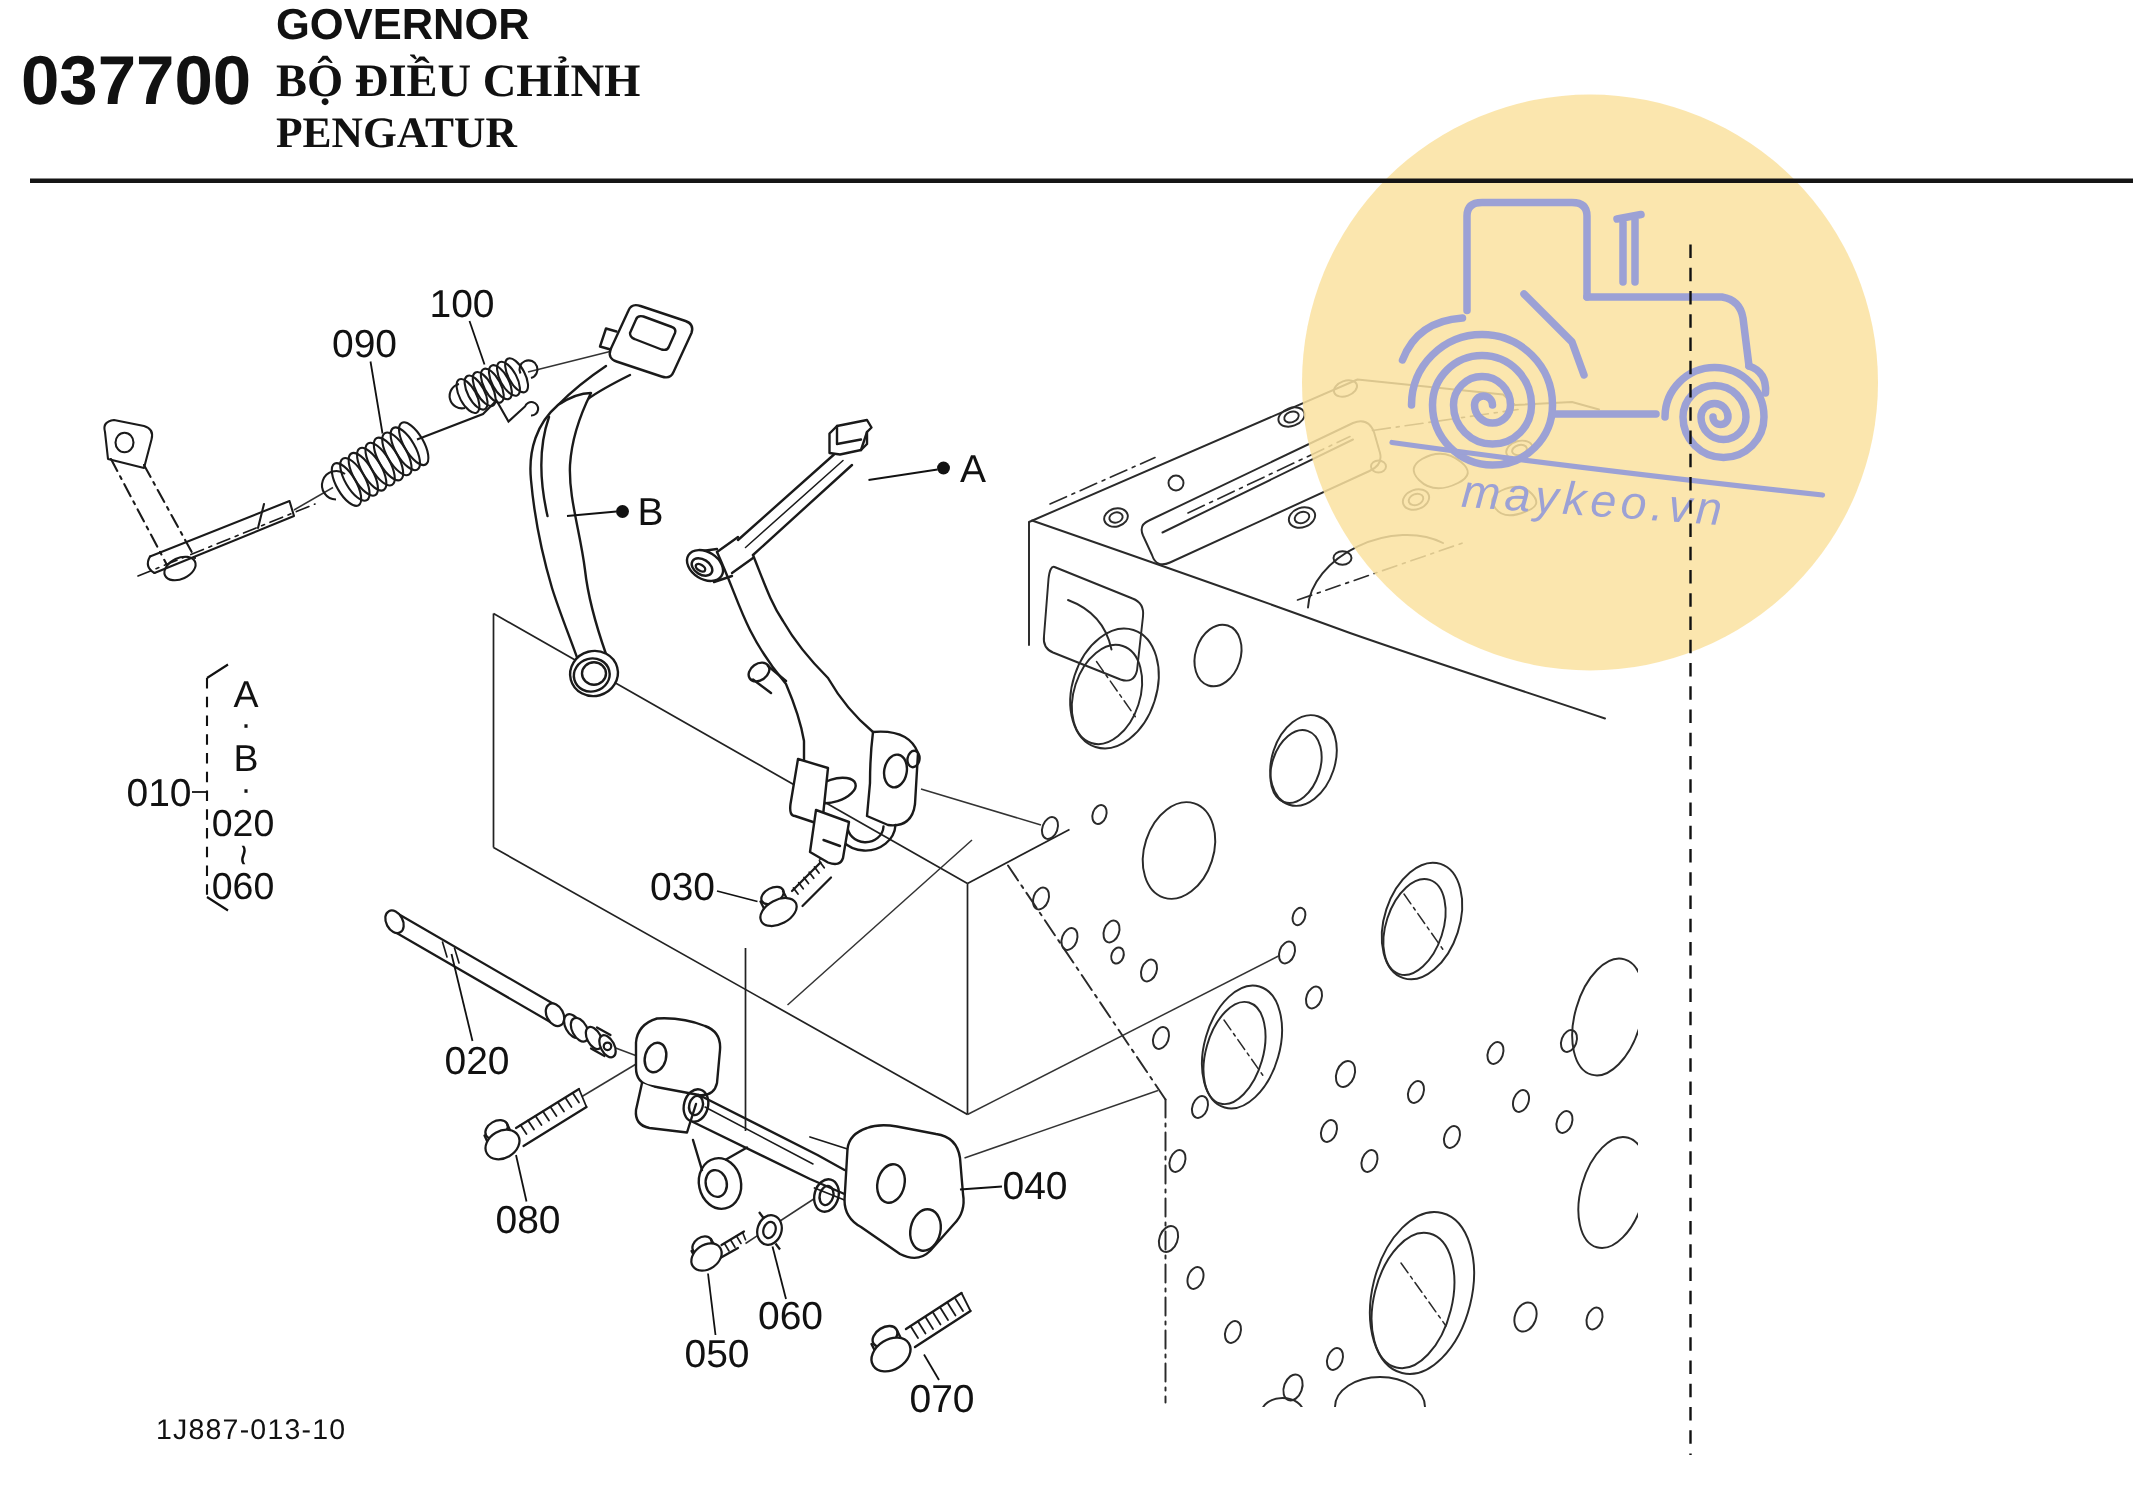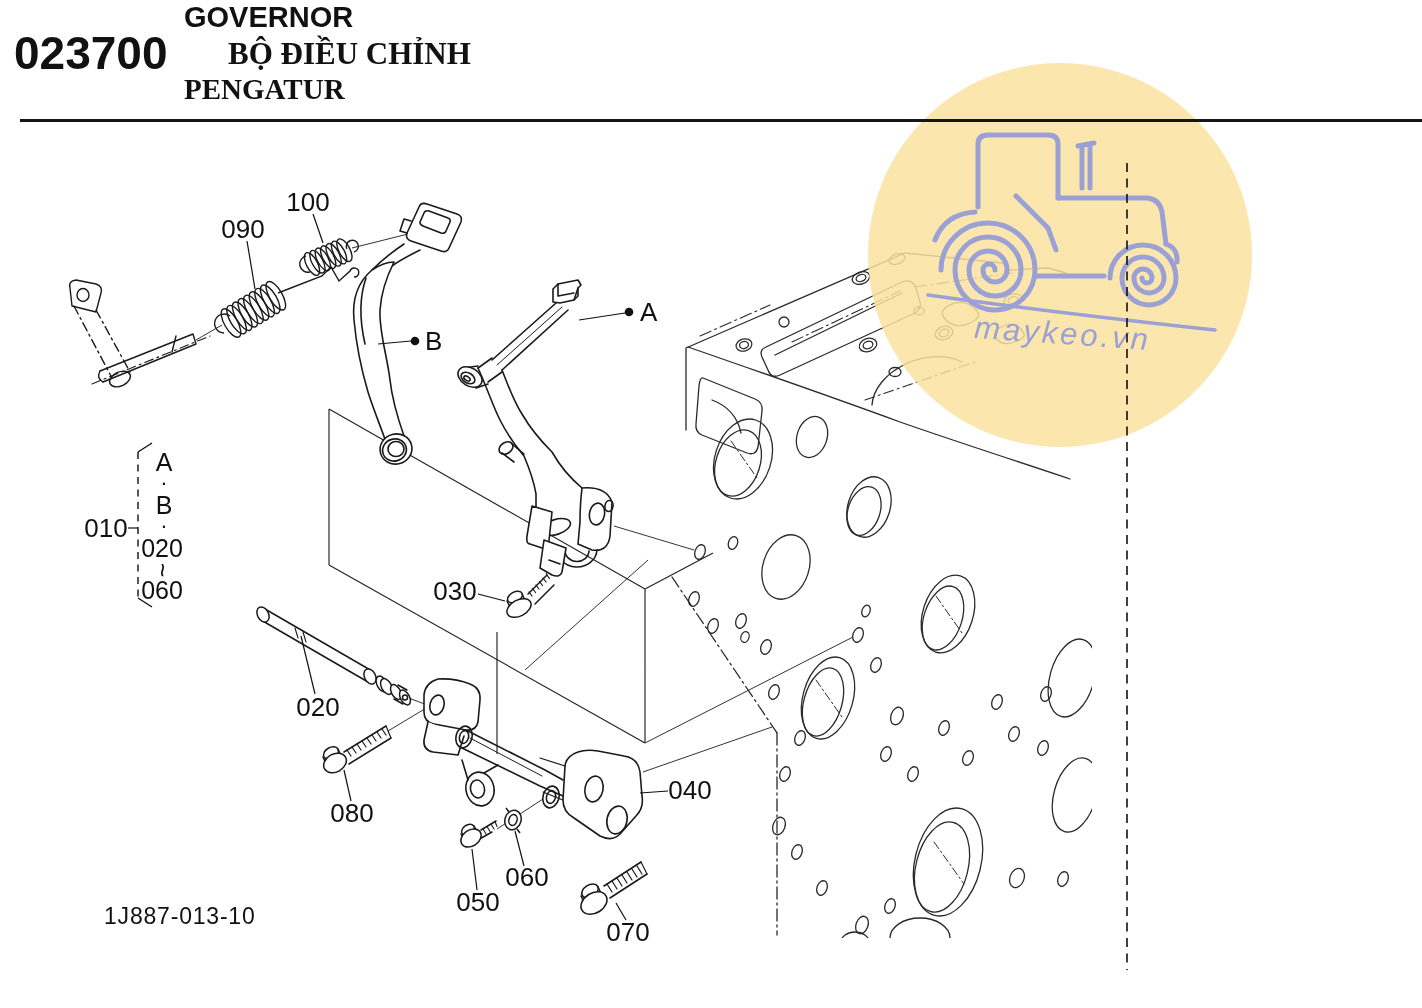--- a/index.html
+++ b/index.html
@@ -1,35 +1,35 @@
 <!DOCTYPE html>
 <html><head>
 <meta charset="utf-8">
 <style>
   html,body{margin:0;padding:0;background:#fff;}
   #page{position:relative;width:1422px;height:1008px;background:#fff;overflow:hidden;
         font-family:"Liberation Sans",sans-serif;color:#111;}
   #code{position:absolute;left:14px;top:26px;font-size:46px;font-weight:bold;}
   #titles{position:absolute;left:184px;top:1px;}
   #title-en{font-size:29px;font-weight:bold;line-height:33px;}
-  #title-vi{font-family:"Liberation Serif",serif;font-size:31px;font-weight:bold;line-height:40px;margin-left:44px;}
+  #title-vi{font-family:"Liberation Serif",serif;font-size:31px;font-weight:bold;line-height:40px;}
   #title-id{font-family:"Liberation Serif",serif;font-size:29px;font-weight:bold;line-height:30px;}
   #rule{position:absolute;left:20px;top:119px;width:1402px;height:3px;background:#151515;z-index:5;}
-  #dwgno{position:absolute;left:104px;top:903px;font-size:23px;letter-spacing:.8px;}
+  #dwgno{position:absolute;left:104px;top:943px;font-size:19px;letter-spacing:.8px;}
   #models{position:absolute;right:2px;top:976px;font-size:24px;letter-spacing:-.6px;white-space:nowrap;}
   svg{position:absolute;left:0;top:0;z-index:1;}
   #rule,#code,#titles,#dwgno,#models{z-index:6;}
   text{font-family:"Liberation Sans",sans-serif;}
 </style>
 </head>
 <body>
 
 <div id="page">
 
-  <div id="code">023700</div>
+  <div id="code">037700</div>
   <div id="titles">
     <div id="title-en">GOVERNOR</div>
     <div id="title-vi">BỘ ĐIỀU CHỈNH</div>
     <div id="title-id">PENGATUR</div>
   </div>
   <div id="rule"></div>
 
   <svg width="1422" height="1008" viewBox="0 0 1422 1008">
     <defs>
       <clipPath id="blockclip">

